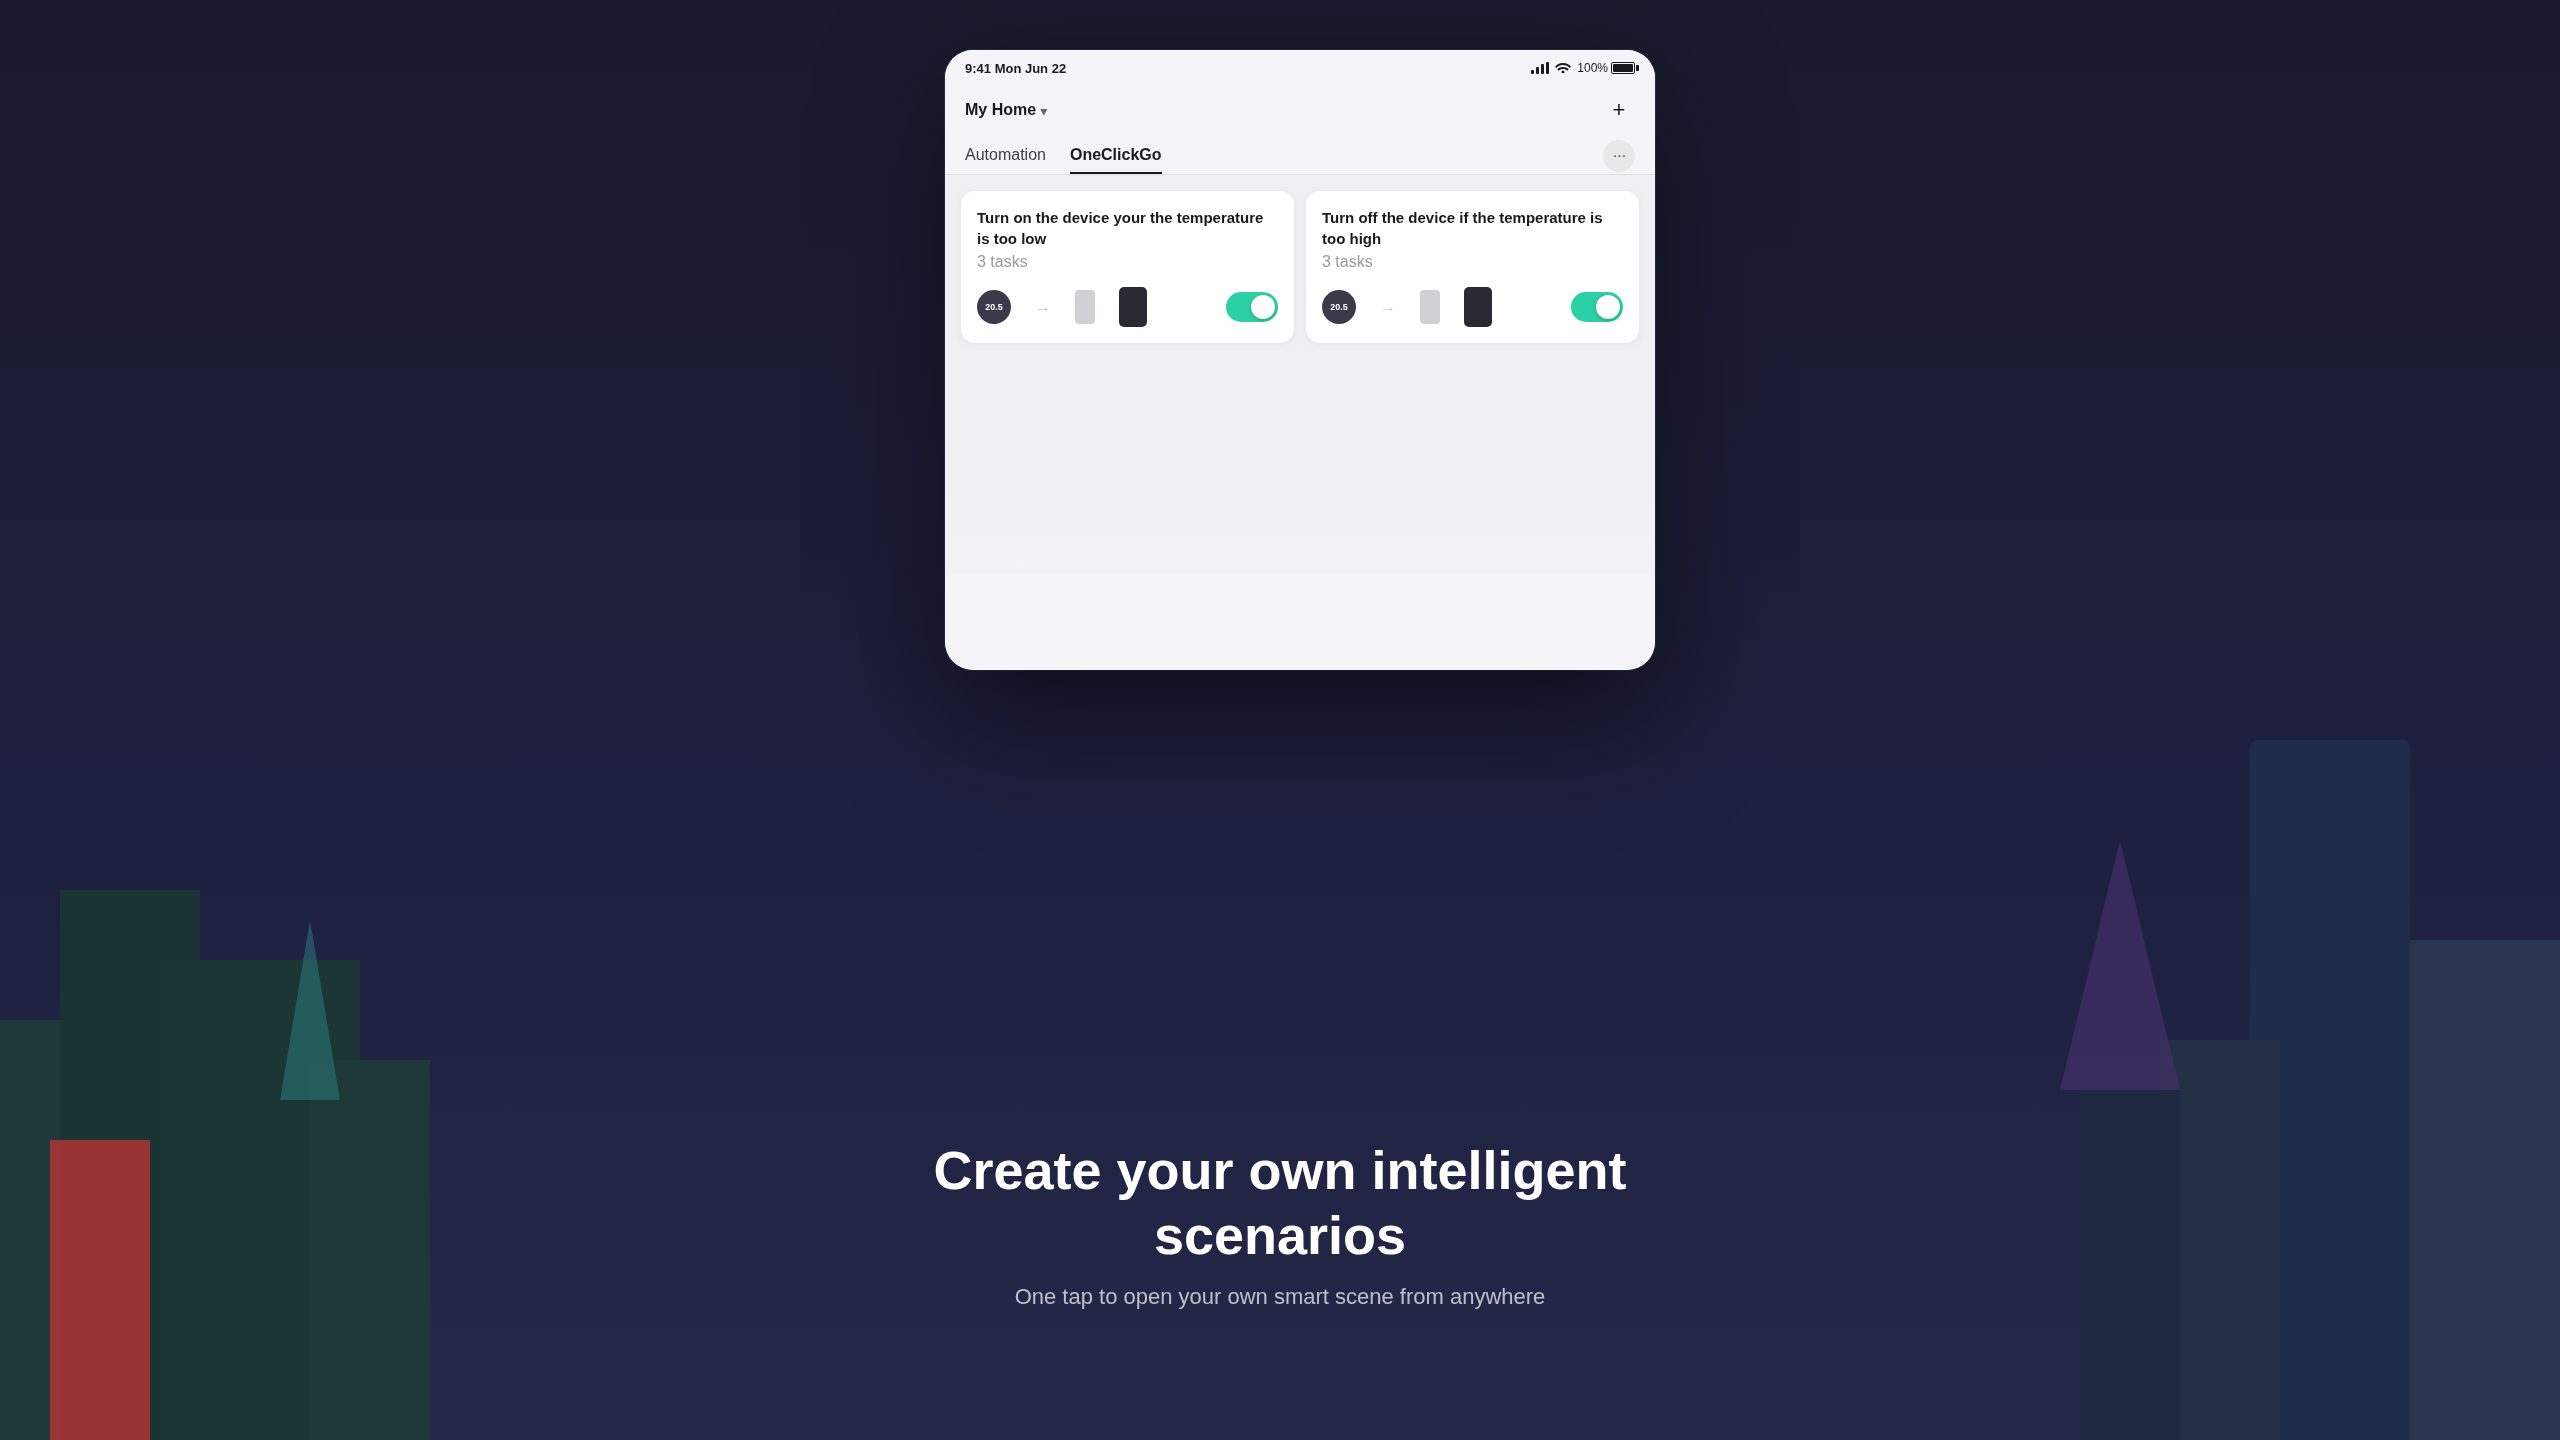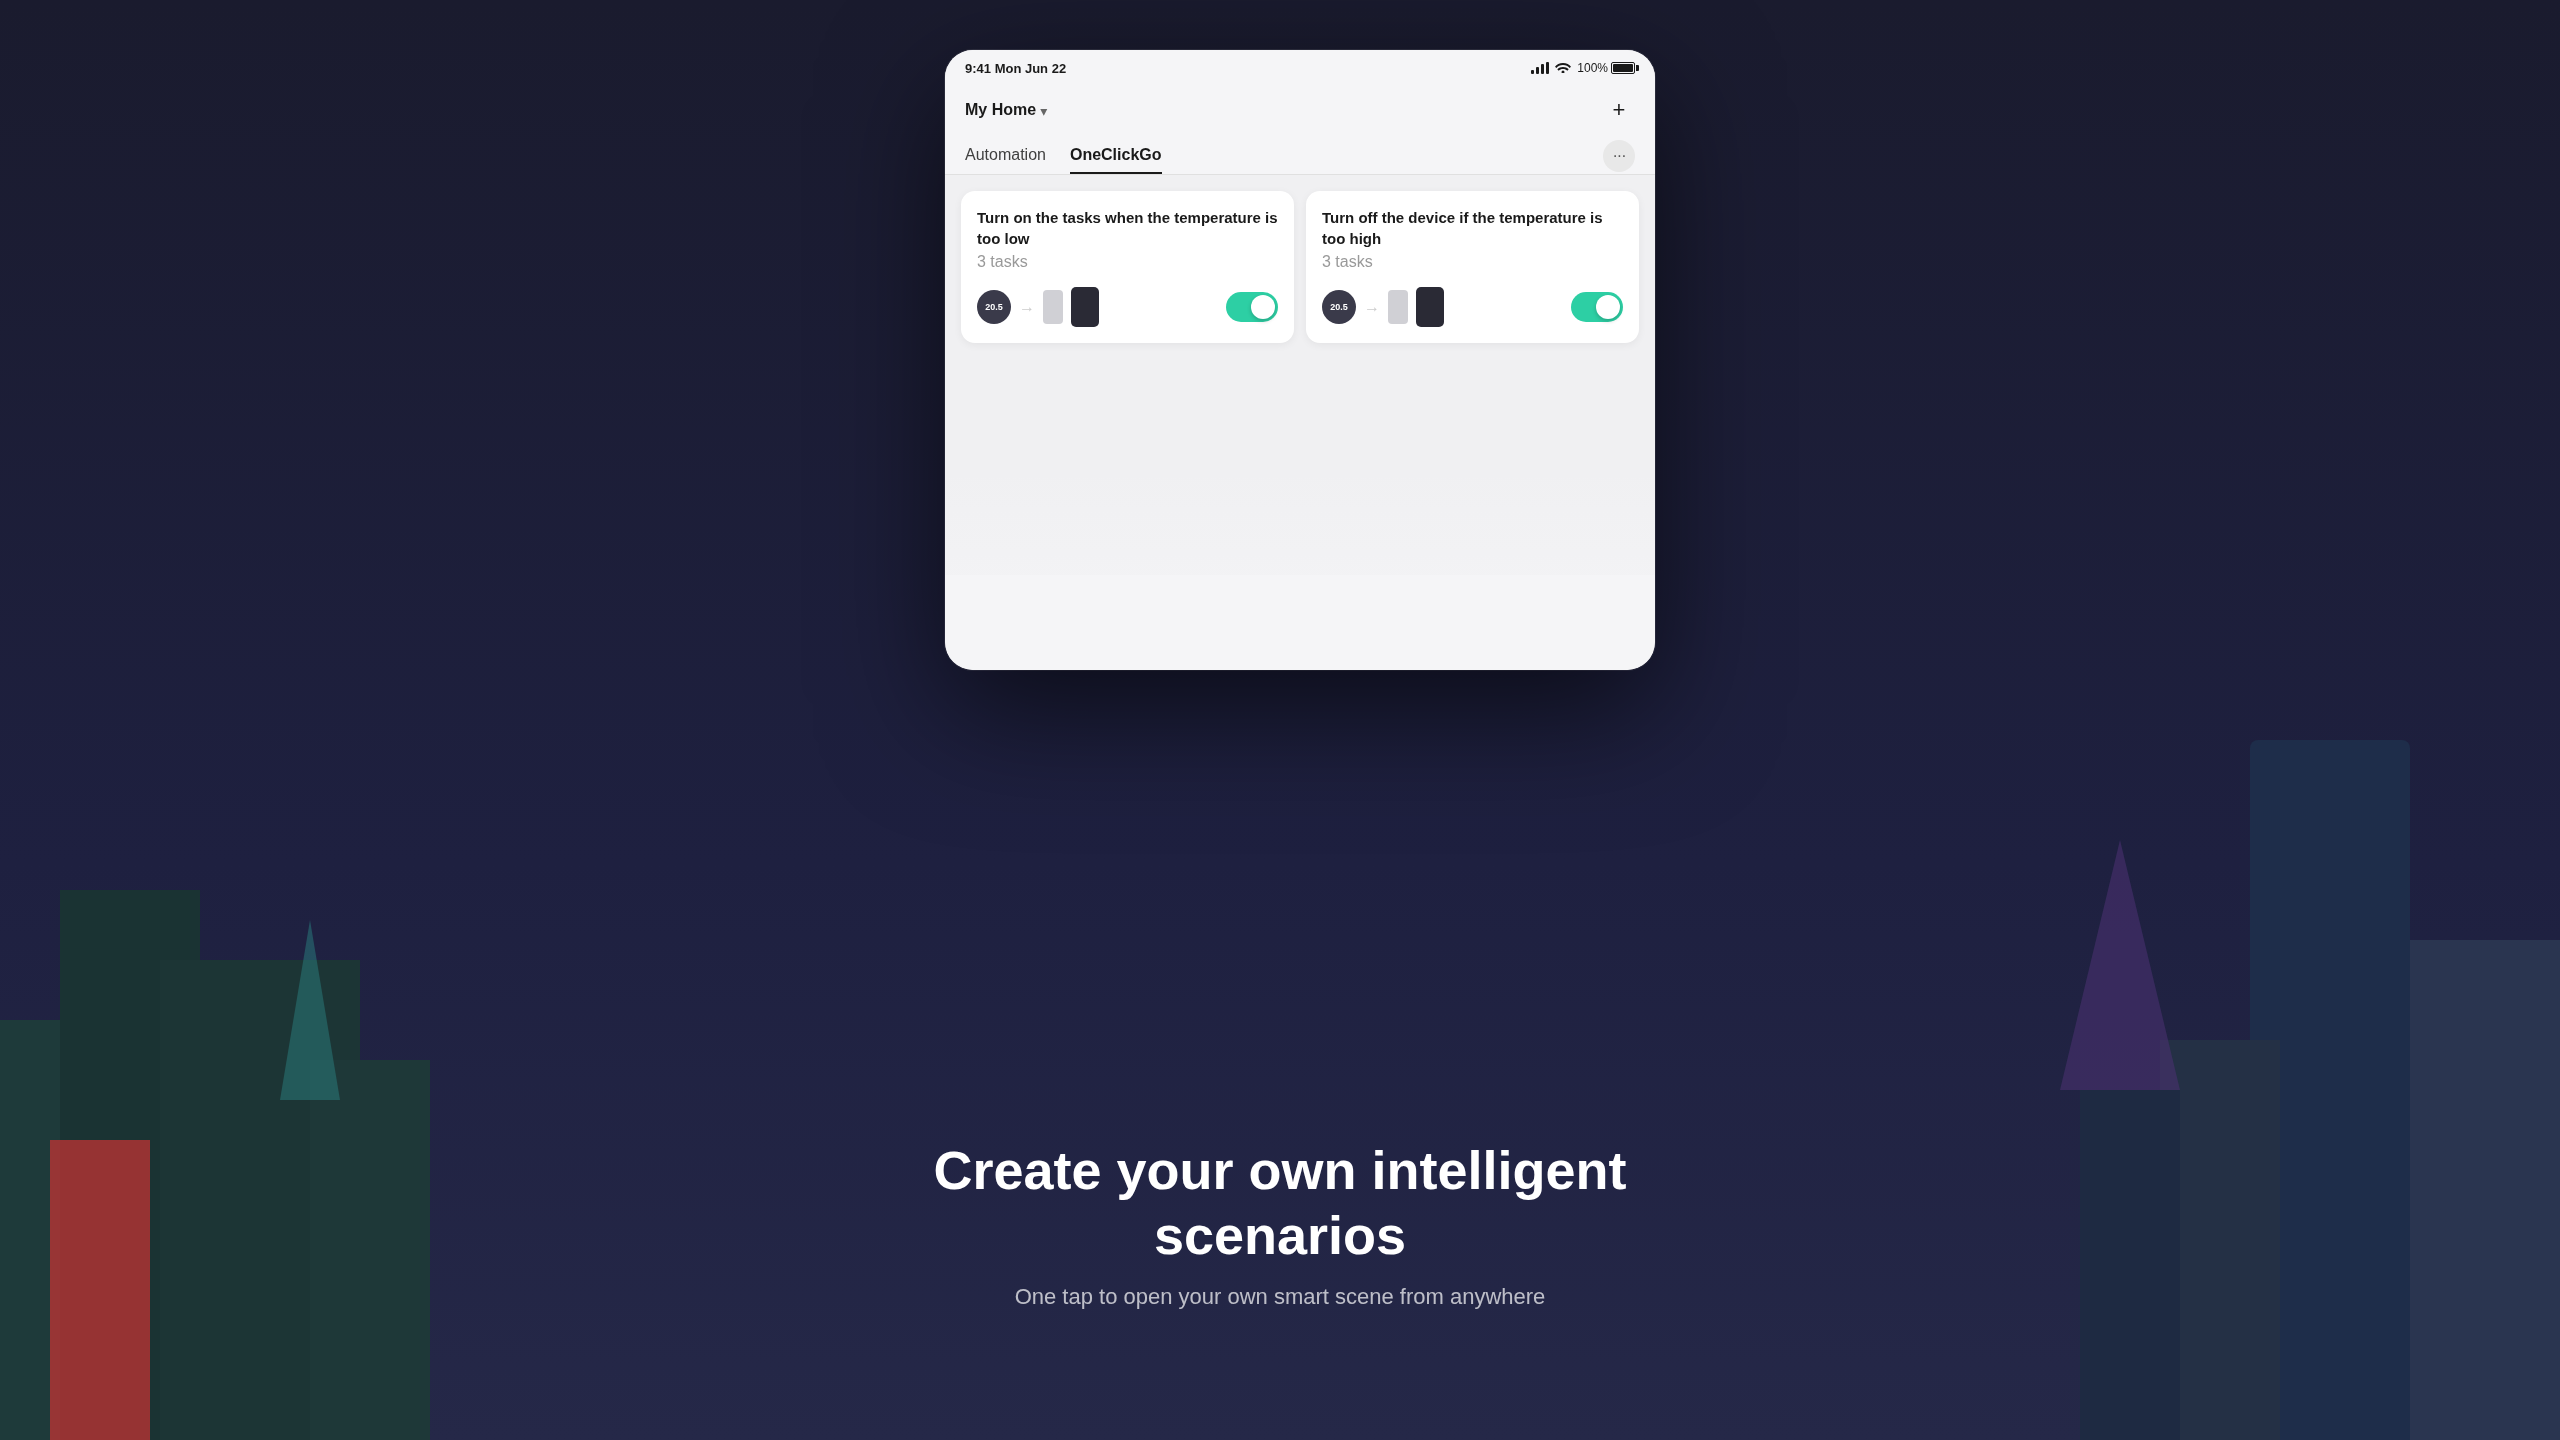--- a/index.html
+++ b/index.html
@@ -293,21 +293,21 @@
 
     .card-devices {
       display: flex;
       align-items: center;
       justify-content: space-between;
     }
 
     .devices-row {
       display: flex;
       align-items: center;
-      gap: 8px;
+      gap: 24px;
     }
 
     
     .temp-sensor {
       width: 34px;
       height: 34px;
       background: #3a3a4a;
       border-radius: 50%;
       display: flex;
       align-items: center;
@@ -465,21 +465,21 @@
     <div class="tab-bar">
       <div class="tab-item">Automation</div>
       <div class="tab-item active">OneClickGo</div>
       <div class="tab-more">···</div>
     </div>
 
     <div class="content-area">
       <div class="automation-grid">
 
         <div class="automation-card">
-          <div class="card-title">Turn on the tasks when the temperature is too low</div>
+          <div class="card-title">Turn on the device your the temperature is too low</div>
           <div class="card-tasks">3 tasks</div>
           <div class="card-devices">
             <div class="devices-row">
               <div class="temp-sensor">
                 <span>20.5</span>
               </div>
               <span class="arrow-icon">→</span>
               <div class="device-plug"></div>
               <div class="device-switch"></div>
             </div>

